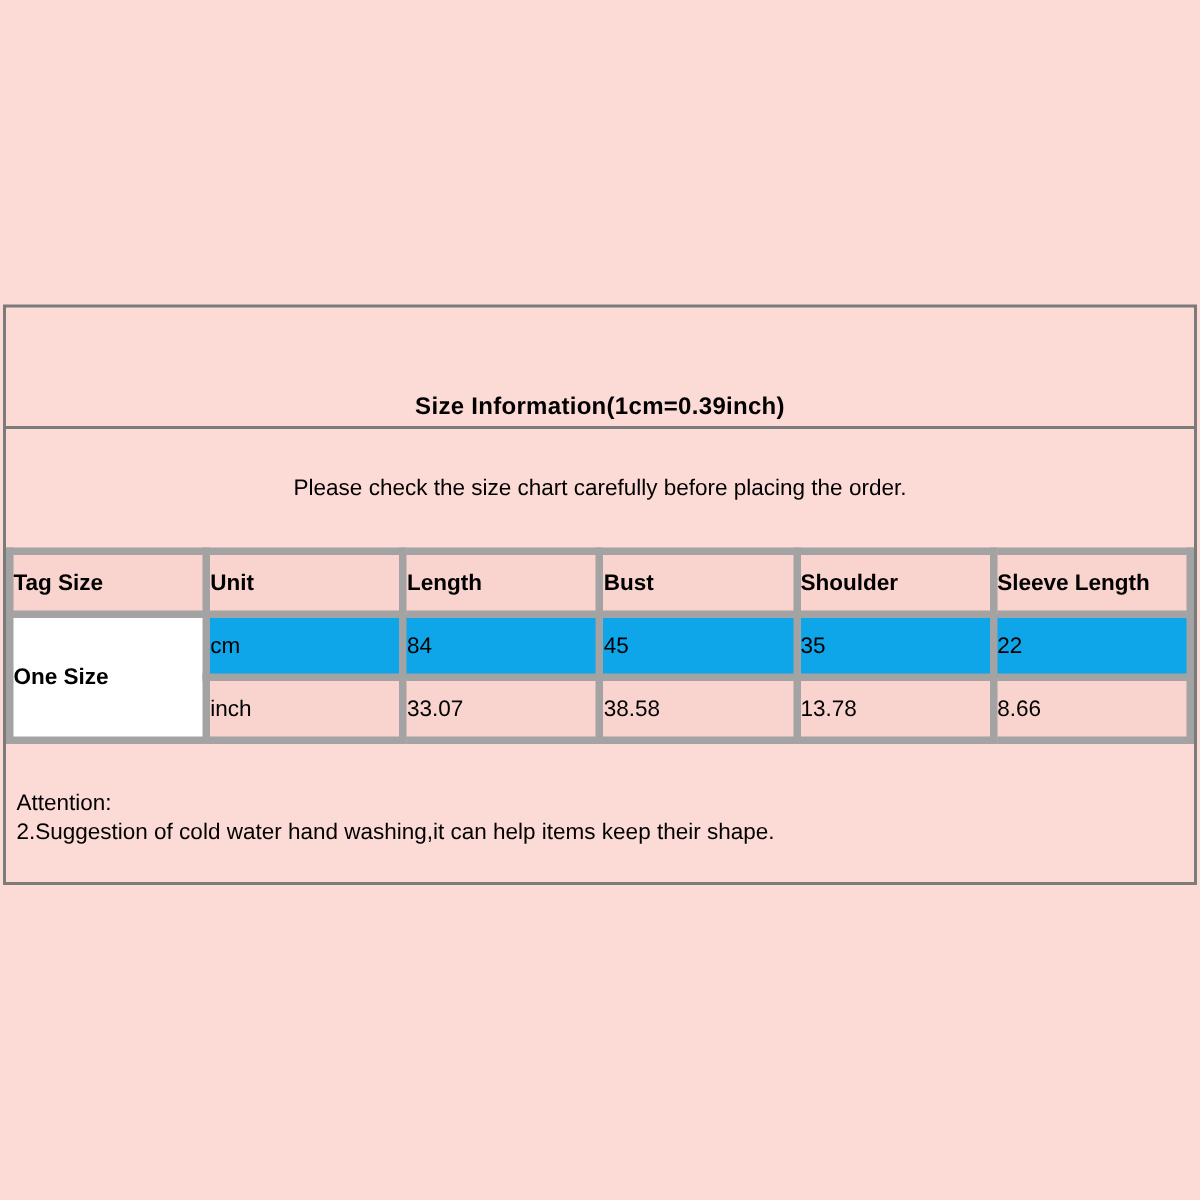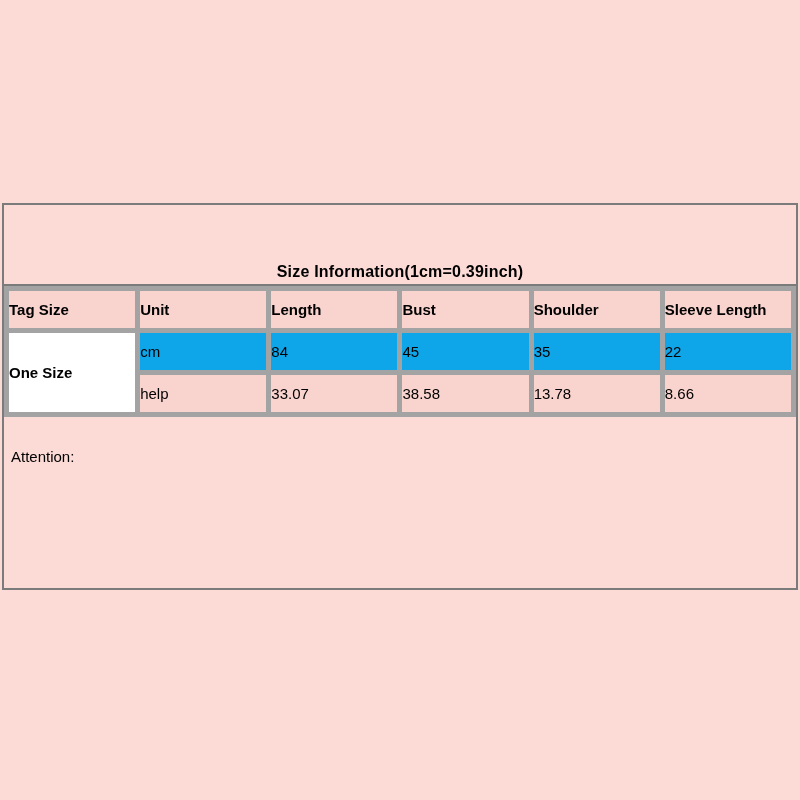--- a/index.html
+++ b/index.html
@@ -91,20 +91,23 @@
 </style>
 </head>
 <body>
 
 <div class="panel">
 
   <div class="title-section">
     <div class="title-text">Size Information(1cm=0.39inch)</div>
   </div>
 
+  <div class="subtitle-section">
+    <div class="subtitle-text">Please check the size chart carefully before placing the order.</div>
+  </div>
 
   <table class="size-table">
     <thead>
       <tr>
         <th>Tag Size</th>
         <th>Unit</th>
         <th>Length</th>
         <th>Bust</th>
         <th>Shoulder</th>
         <th>Sleeve Length</th>
@@ -113,26 +116,27 @@
     <tbody>
       <tr class="row-cm">
         <td class="tag-size-cell" rowspan="2">One Size</td>
         <td>cm</td>
         <td>84</td>
         <td>45</td>
         <td>35</td>
         <td>22</td>
       </tr>
       <tr class="row-inch">
-        <td>help</td>
+        <td>inch</td>
         <td>33.07</td>
         <td>38.58</td>
         <td>13.78</td>
         <td>8.66</td>
       </tr>
     </tbody>
   </table>
 
   <div class="attention-section">
     <div>Attention:</div>
+    <div>2.Suggestion of cold water hand washing,it can help items keep their shape.</div>
   </div>
 
 </div>
 
 </body></html>

